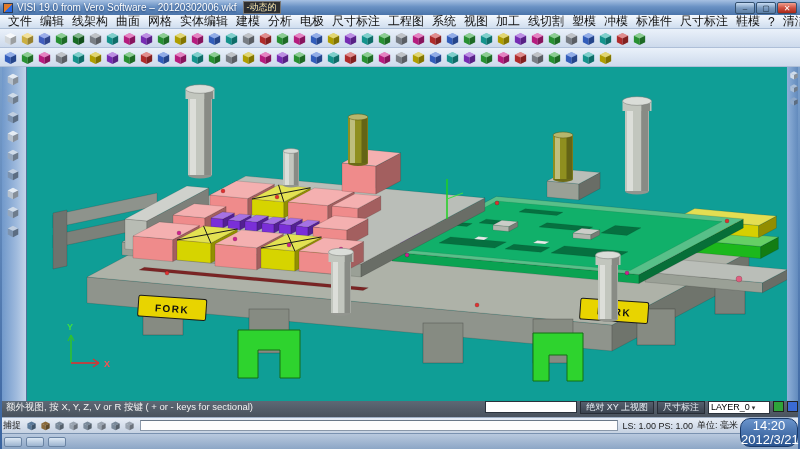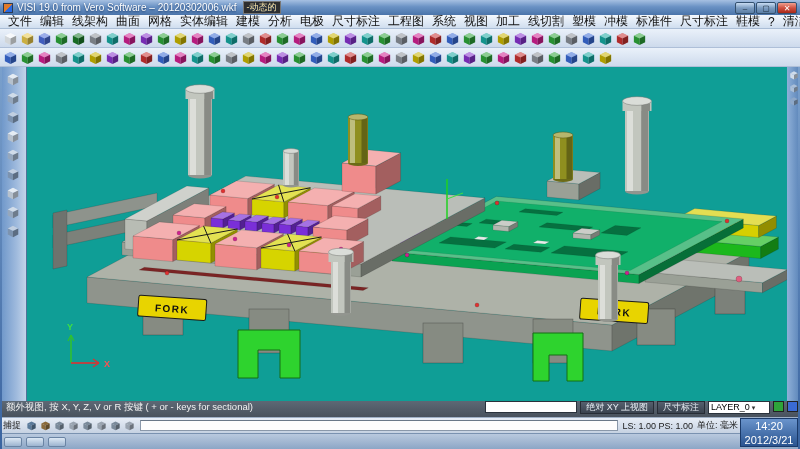--- a/index.html
+++ b/index.html
@@ -30,21 +30,21 @@
   .layer-arrow { font-size:7px; color:#333; }
   .swatch { width:11px; height:11px; border:1px solid #222; }
   .strip2 { position:absolute; left:0; right:0; bottom:16px; height:16px; background:linear-gradient(#e7edf6,#c6d2e2); border-top:1px solid #9fb0c6; display:flex; align-items:center; padding:0 62px 0 3px; gap:4px; font-size:9px; color:#1a1a1a; }
   .mini-icons { display:flex; gap:1px; }
   .snap-label { white-space:nowrap; }
   .sunken { flex:1 1 auto; height:11px; background:#fdfdfd; border:1px solid #8a98aa; border-top-color:#6a7888; }
   .sb-text { white-space:nowrap; }
   .coord-x-val { color:#e02818; }
   .strip3 { position:absolute; left:0; right:0; bottom:0; height:16px; background:linear-gradient(#b9c9de,#8ca6c6); border-top:1px solid #7a92b0; display:flex; align-items:center; padding:0 64px 0 4px; gap:4px; }
   .nub { width:18px; height:10px; border-radius:2px; background:linear-gradient(#dce8f4,#9cb4d0); border:1px solid #6a84a4; }
-  .clock { position:absolute; right:2px; bottom:2px; width:58px; height:29px; background:linear-gradient(#6a94cc,#2a5490); border:1px solid #1a3a6a; border-radius:0; color:#fff; font-size:11px; text-align:center; line-height:14px; z-index:5; }
+  .clock { position:absolute; right:2px; bottom:2px; width:58px; height:29px; background:linear-gradient(#6a94cc,#2a5490); border:1px solid #1a3a6a; border-radius:10px; color:#fff; font-size:13px; text-align:center; line-height:14px; z-index:5; }
   .edge-left { position:absolute; left:0; top:67px; bottom:0; width:2px; background:linear-gradient(#7aa0cc,#3a64a0); z-index:4; }
   .edge-right { position:absolute; right:0; top:67px; bottom:0; width:2px; background:linear-gradient(#7aa0cc,#3a64a0); z-index:4; }
 </style>
 </head>
 <body>
 
 <div class="titlebar">
   <div class="app-icon"></div>
   <div class="title-text">VISI 19.0  from Vero Software – 20120302006.wkf</div>
   <div class="title-badge">-动态的</div>

